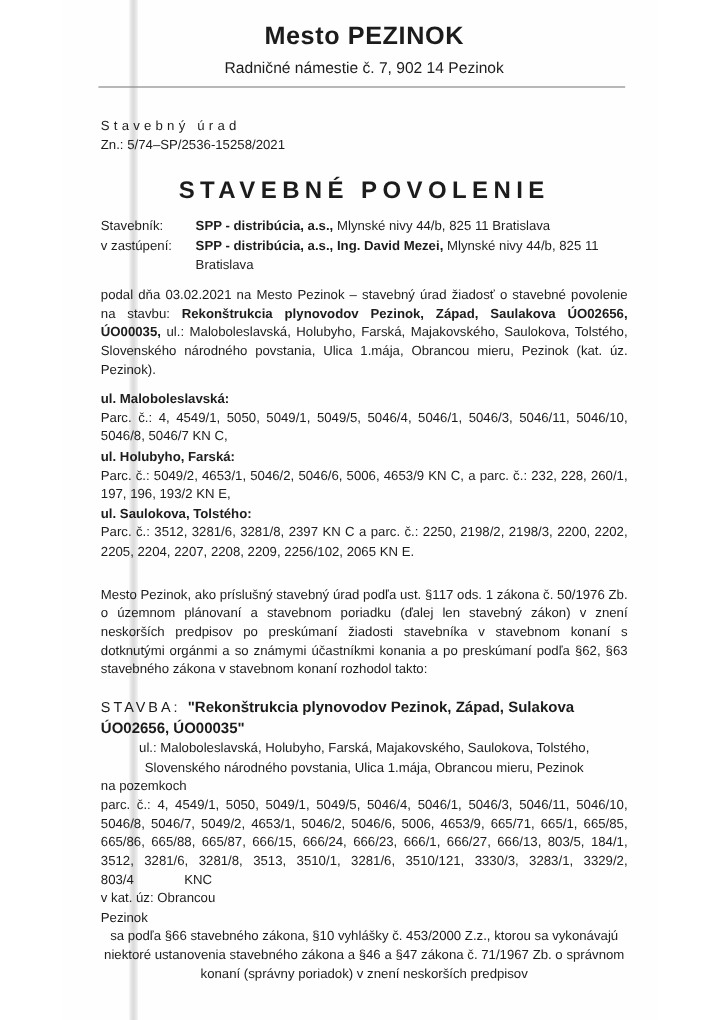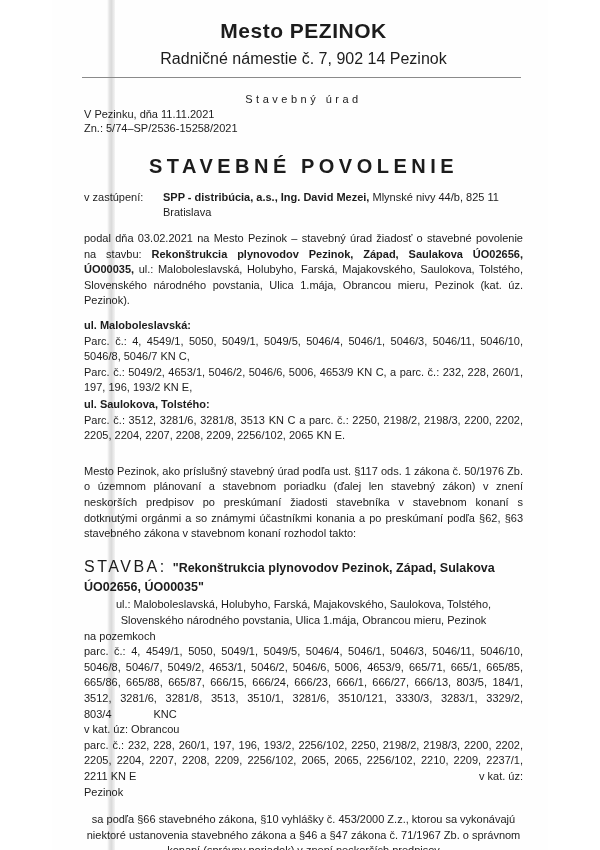--- a/index.html
+++ b/index.html
@@ -43,32 +43,31 @@
 
   .city-name {
     text-align: center;
     font-size: 21px;
     font-weight: bold;
     letter-spacing: 0.5px;
     margin: 2px 0 0 0;
   }
   .city-address {
     text-align: center;
-    font-size: 16px;
+    font-size: 13px;
     margin-top: 2px;
   }
   .header-divider {
     border: 0;
     border-top: 1.3px solid #8a8a8a;
     margin: 6px 2px 0 -2px;
   }
   .office-name {
-    text-align: center;
     letter-spacing: 3.5px;
-    margin-top: 14px;
+    margin-top: 25px;
   }
   .meta-block { margin-top: 0px; }
   .meta-block div { line-height: 1.28; }
 
   .doc-title {
     text-align: center;
     font-size: 20px;
     font-weight: bold;
     letter-spacing: 4.5px;
     margin-top: 17px;
@@ -83,89 +82,91 @@
 
   .streets-block { margin-top: 9px; }
   .street-heading { font-weight: bold; margin-top: 1px; }
 
   .decision-intro { margin-top: 20px; }
 
   .stavba-block { margin-top: 14px; }
   .stavba-line { font-size: 12.5px; }
   .stavba-label {
     letter-spacing: 2.5px;
-    font-size: 16px;
+    font-size: 12px;
     padding-right: 6px;
   }
   .stavba-name { font-weight: bold; }
   .stavba-streets {
     text-align: center;
     margin: 1px 6px 0 6px;
   }
   .knc-gap { margin-left: 42px; }
   .kat-float { float: right; }
 
   .legal-text {
     text-align: center;
-    margin-top: 12px;
   }
 </style>
 </head>
 <body>
 
 <div class="page">
   <div class="scan-band"></div>
 
   <div class="content">
 
     <div>
       <div class="city-name">Mesto PEZINOK</div>
       <div class="city-address">Radničné námestie č. 7, 902 14 Pezinok</div>
       <hr class="header-divider">
       <div class="office-name">Stavebný úrad</div>
     </div>
 
     <div class="meta-block">
-      <div>V Pezinku, dňa 11.11.2021</div>
       <div>Zn.: 5/74–SP/2536-15258/2021</div>
     </div>
 
     <div class="doc-title">STAVEBNÉ POVOLENIE</div>
 
     <div class="parties">
+      <div class="party-row">
+        <span class="party-label">Stavebník:</span>
+        <span><b>SPP - distribúcia, a.s.,</b><span> Mlynské nivy 44/b, 825 11  Bratislava</span></span>
+      </div>
       <div class="party-row">
         <span class="party-label">v zastúpení:</span>
         <span><b>SPP - distribúcia, a.s., Ing. David Mezei,</b><span> Mlynské nivy 44/b, 825 11  Bratislava</span></span>
       </div>
     </div>
 
     <p class="just application-paragraph"><span>podal dňa 03.02.2021 na Mesto Pezinok – stavebný úrad žiadosť o stavebné povolenie na stavbu: </span><b>Rekonštrukcia plynovodov Pezinok, Západ, Saulakova ÚO02656, ÚO00035,</b><span> ul.: Maloboleslavská, Holubyho, Farská, Majakovského, Saulokova, Tolstého, Slovenského národného povstania, Ulica 1.mája, Obrancou mieru, Pezinok (kat. úz. Pezinok).</span></p>
 
     <div class="streets-block">
       <div>
         <div class="street-heading">ul. Maloboleslavská:</div>
         <p class="just">Parc. č.: 4, 4549/1, 5050, 5049/1, 5049/5, 5046/4, 5046/1, 5046/3, 5046/11, 5046/10, 5046/8, 5046/7 KN C,</p>
       </div>
       <div>
+        <div class="street-heading">ul. Holubyho, Farská:</div>
         <p class="just">Parc. č.: 5049/2, 4653/1, 5046/2, 5046/6, 5006, 4653/9 KN C, a parc. č.: 232, 228, 260/1, 197, 196, 193/2 KN E,</p>
       </div>
       <div>
         <div class="street-heading">ul. Saulokova, Tolstého:</div>
-        <p class="just">Parc. č.: 3512, 3281/6, 3281/8, 3513 KN C a parc. č.: 2250, 2198/2, 2198/3, 2200, 2202, 2205, 2204, 2207, 2208, 2209, 2256/102, 2065 KN E.</p>
+        <p class="just">Parc. č.: 3512, 3281/6, 3281/8, 2397 KN C a parc. č.: 2250, 2198/2, 2198/3, 2200, 2202, 2205, 2204, 2207, 2208, 2209, 2256/102, 2065 KN E.</p>
       </div>
     </div>
 
     <p class="just decision-intro">Mesto Pezinok, ako príslušný stavebný úrad podľa ust. §117 ods. 1 zákona č. 50/1976 Zb. o územnom plánovaní a stavebnom poriadku (ďalej len stavebný zákon) v znení neskorších predpisov po preskúmaní žiadosti stavebníka v stavebnom konaní s dotknutými orgánmi a so známymi účastníkmi konania a po preskúmaní podľa §62, §63 stavebného zákona v stavebnom konaní rozhodol takto:</p>
 
     <div class="stavba-block">
       <div class="stavba-line"><span class="stavba-label">STAVBA:</span><span class="stavba-name">"Rekonštrukcia plynovodov Pezinok, Západ, Sulakova ÚO02656, ÚO00035"</span></div>
       <div class="stavba-streets">ul.: Maloboleslavská, Holubyho, Farská, Majakovského, Saulokova, Tolstého, Slovenského národného povstania, Ulica 1.mája, Obrancou mieru, Pezinok</div>
       <div>na pozemkoch</div>
       <p class="just"><span>parc. č.: 4, 4549/1, 5050, 5049/1, 5049/5, 5046/4, 5046/1, 5046/3, 5046/11, 5046/10, 5046/8, 5046/7, 5049/2, 4653/1, 5046/2, 5046/6, 5006, 4653/9, 665/71, 665/1, 665/85, 665/86, 665/88, 665/87, 666/15, 666/24, 666/23, 666/1, 666/27, 666/13, 803/5, 184/1, 3512, 3281/6, 3281/8, 3513, 3510/1, 3281/6, 3510/121, 3330/3, 3283/1, 3329/2, 803/4</span><span class="knc-gap">KNC</span></p>
       <div>v kat. úz: Obrancou</div>
-      <p class="just"><span>parc. č.: 232, 228, 260/1, 197, 196, 193/2, 2256/102, 2250, 2198/2, 2198/3, 2200, 2202, 2205, 2204, 2207, 2208, 2209, 2256/102, 2065, 2065, 2256/102, 2210, 2209, 2237/1, 2211 KN E</span><span class="kat-float">v kat. úz:</span></p>
       <div>Pezinok</div>
     </div>
 
     <p class="legal-text">sa podľa §66 stavebného zákona, §10 vyhlášky č. 453/2000 Z.z., ktorou sa vykonávajú niektoré ustanovenia stavebného zákona a §46 a §47 zákona č. 71/1967 Zb. o správnom konaní (správny poriadok) v znení neskorších predpisov</p>
 
   </div>
 </div>
 
 </body></html>

